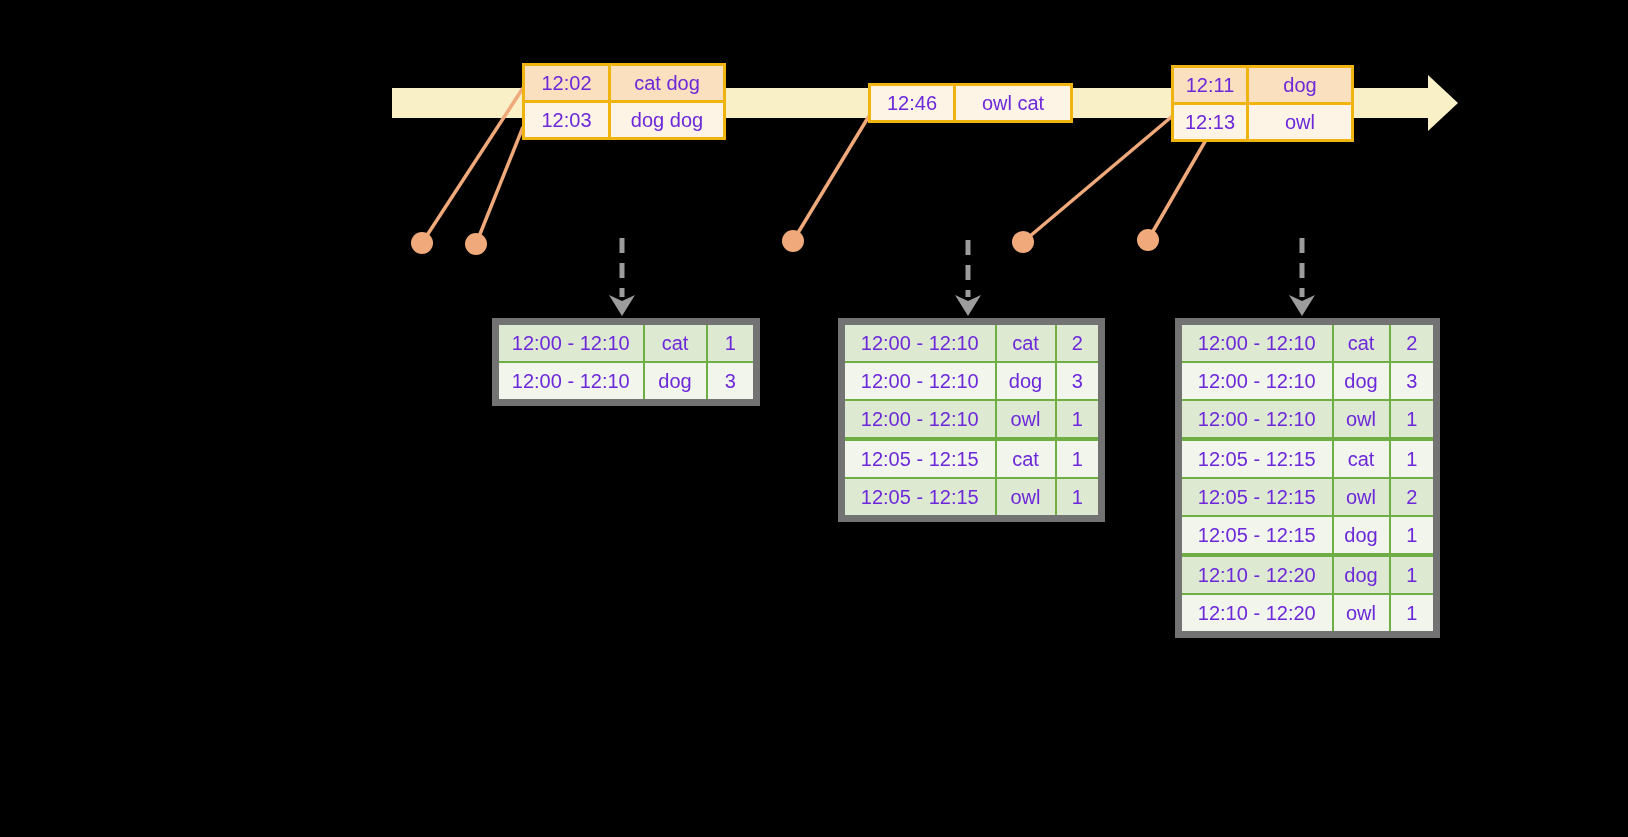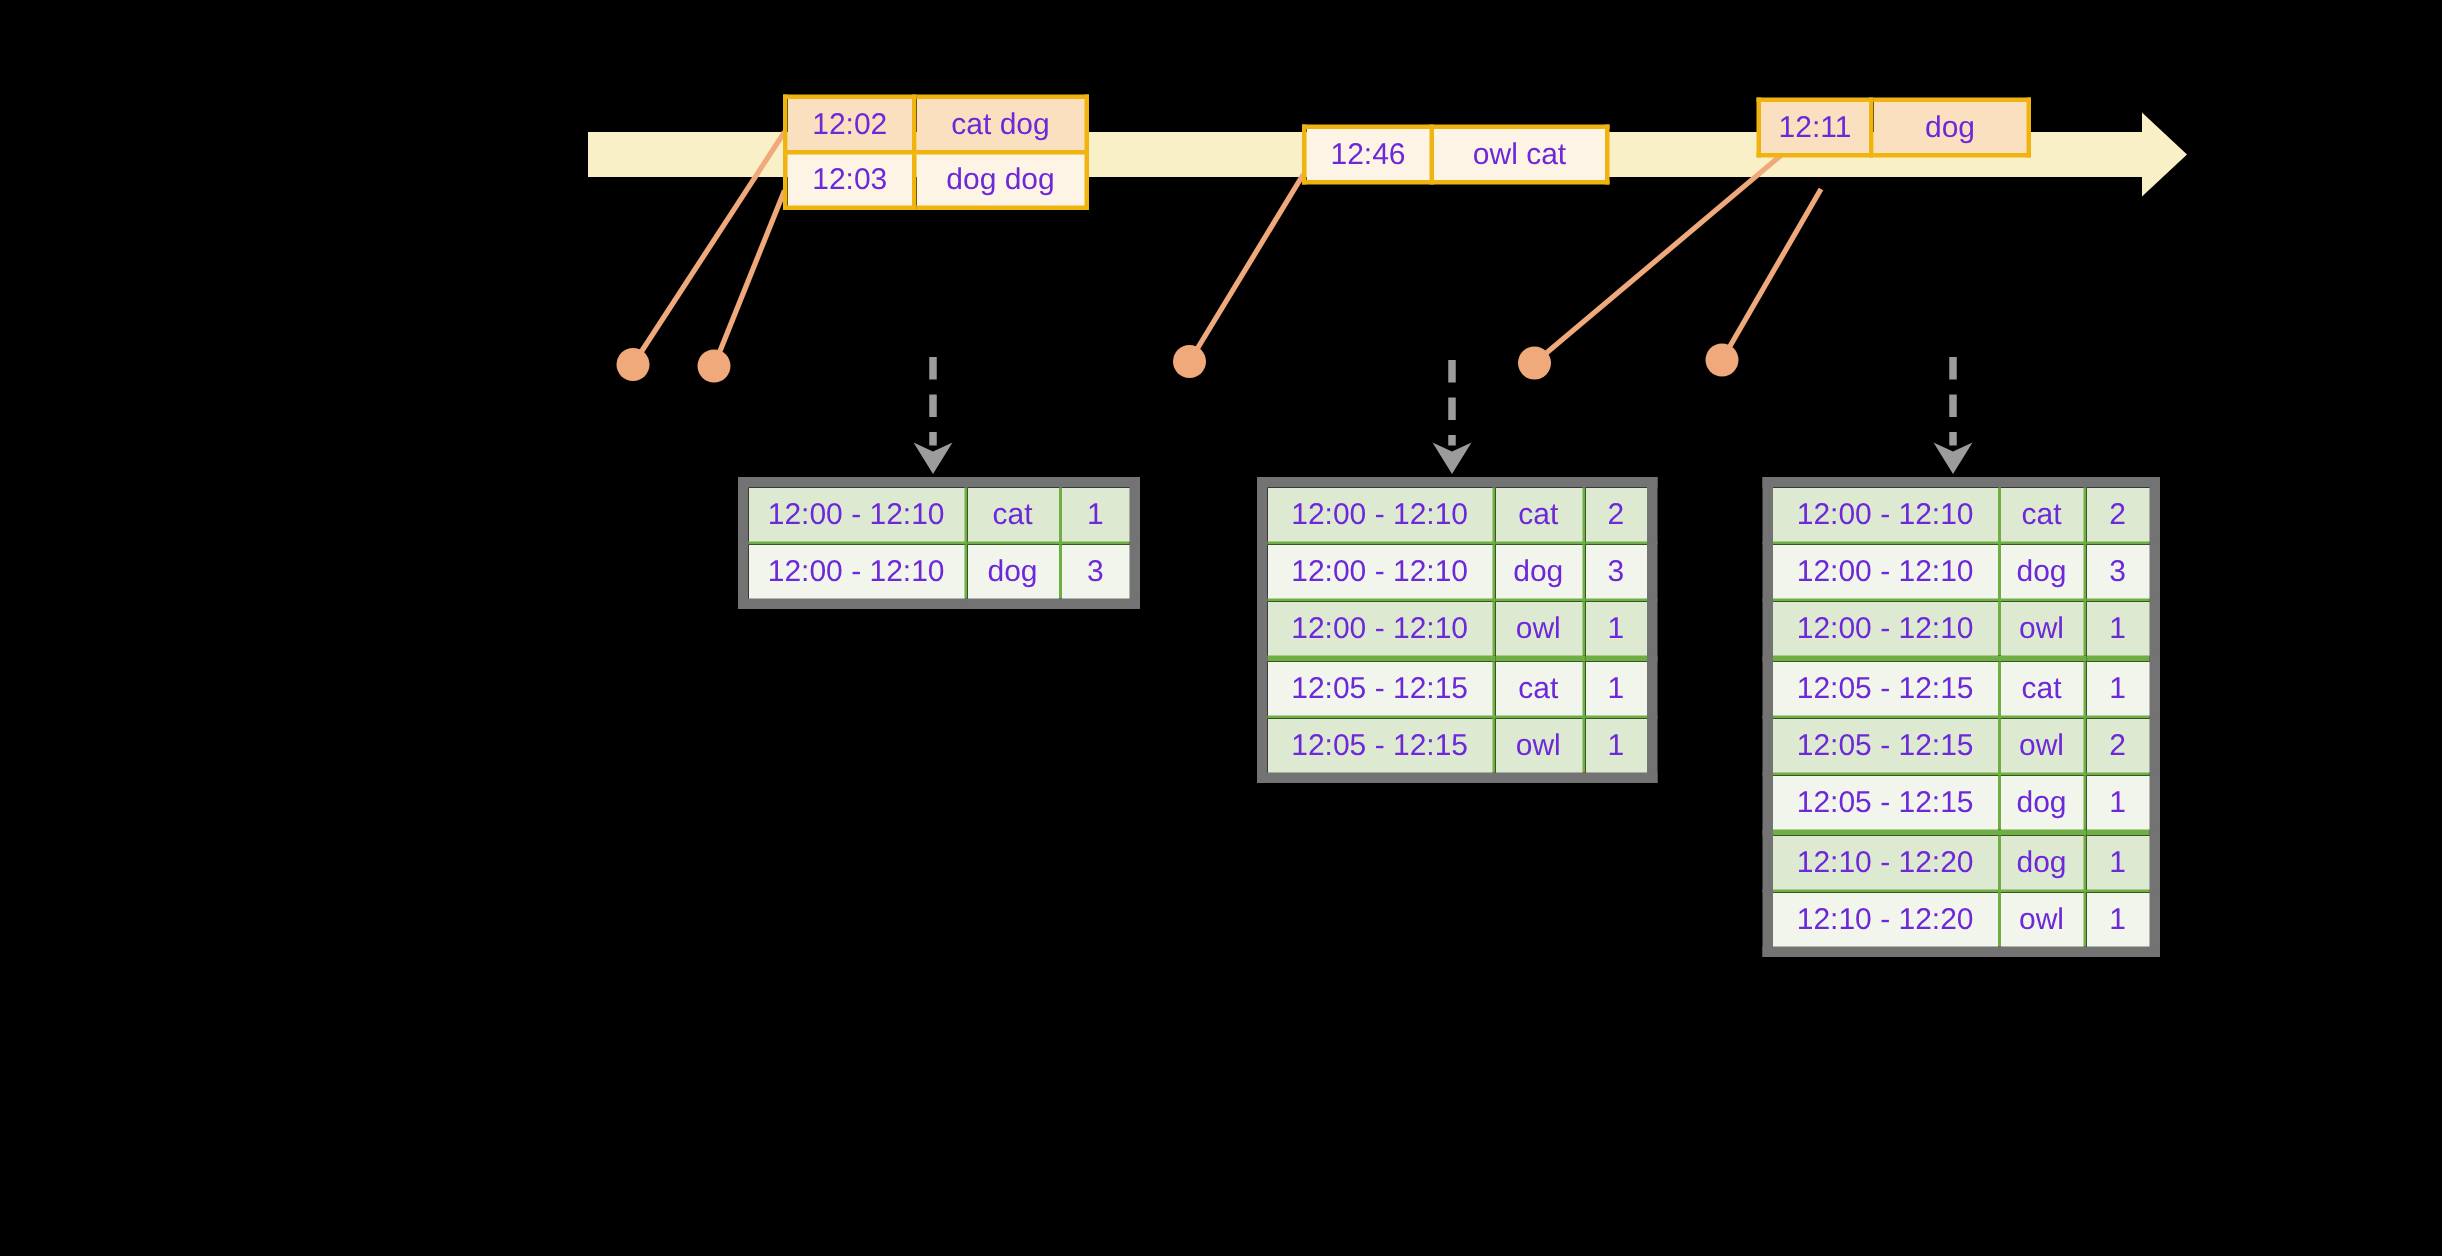--- a/index.html
+++ b/index.html
@@ -119,20 +119,24 @@
   <table class="event-table" style="left:1171px; top:65px; width:180px;border-radius:22px;">
     <colgroup>
         <col style="width:75px">
         <col style="width:105px">
       </colgroup>
     <tbody>
         <tr class="dark">
       <td>12:11</td>
       <td>dog</td>
     </tr>
+    <tr class="light">
+      <td>12:13</td>
+      <td>owl</td>
+    </tr>
   </tbody>
     </table>
 
   <table class="result-table" style="left:492px; top:318px; width:261px;">
     <colgroup>
         <col style="width:148px">
         <col style="width:63px">
         <col style="width:50px">
       </colgroup>
     <tbody>

